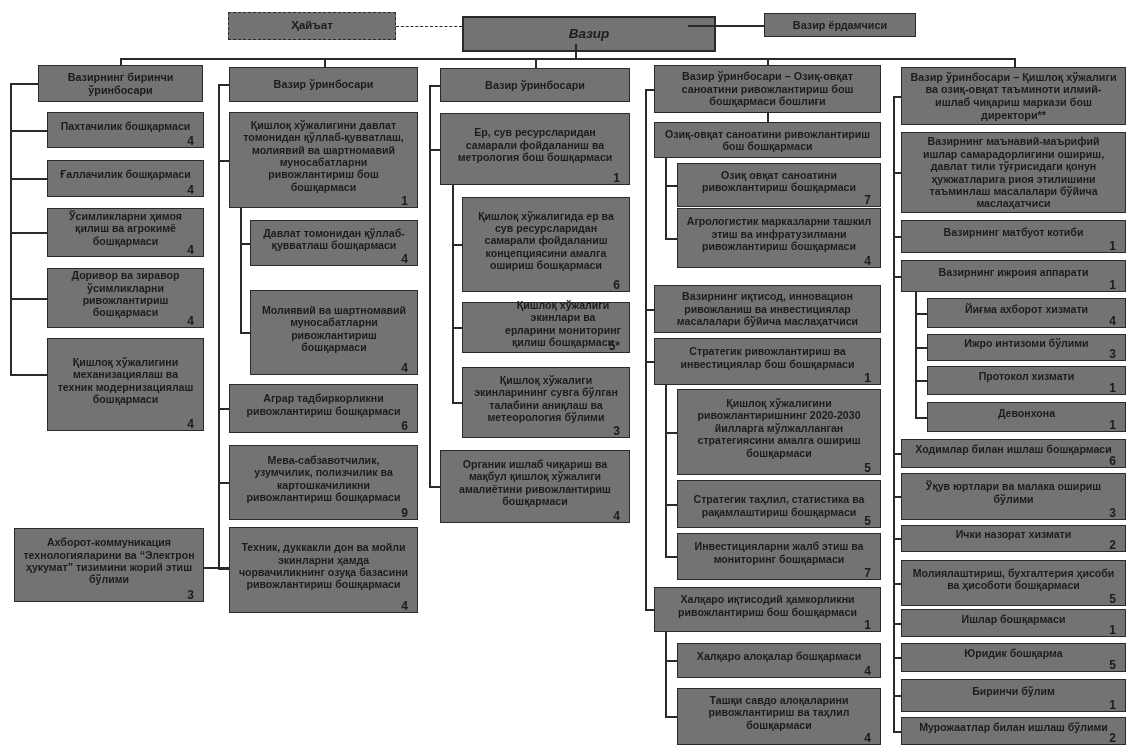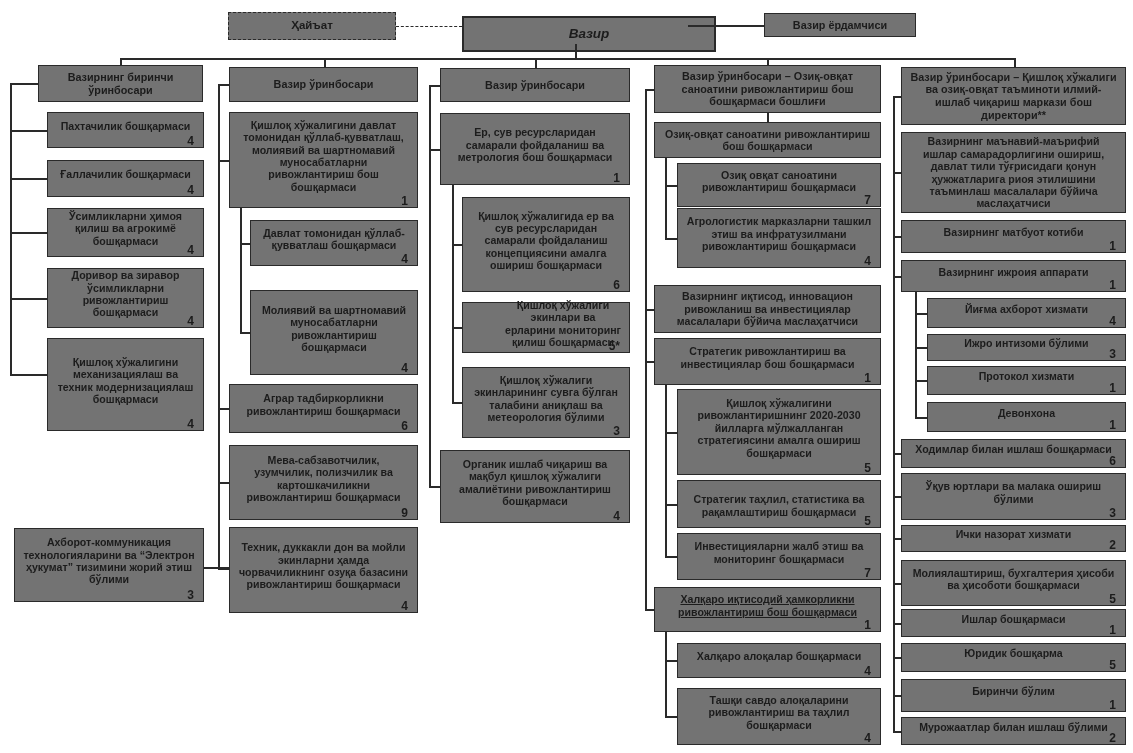--- a/index.html
+++ b/index.html
@@ -225,21 +225,21 @@
       <span class="cnt">5</span>
     </div>
     <div class="box has-count" style="left: 677px; top: 480px; width: 204px; height: 48px; align-items: flex-end;">
       <span class="lbl">Стратегик таҳлил, статистика ва рақамлаштириш бошқармаси</span>
       <span class="cnt">5</span>
     </div>
     <div class="box has-count" style="left: 677px; top: 533px; width: 204px; height: 47px;">
       <span class="lbl">Инвестицияларни жалб этиш ва мониторинг бошқармаси</span>
       <span class="cnt">7</span>
     </div>
-    <div class="box has-count" style="left: 654px; top: 587px; width: 227px; height: 45px; text-decoration: underline;">
+    <div class="box has-count" style="left: 654px; top: 587px; width: 227px; height: 45px;">
       <span class="lbl">Халқаро иқтисодий ҳамкорликни ривожлантириш бош бошқармаси</span>
       <span class="cnt">1</span>
     </div>
     <div class="box has-count" style="left: 677px; top: 643px; width: 204px; height: 35px;">
       <span class="lbl">Халқаро алоқалар бошқармаси</span>
       <span class="cnt">4</span>
     </div>
     <div class="box has-count" style="left: 677px; top: 688px; width: 204px; height: 57px;">
       <span class="lbl">Ташқи савдо алоқаларини ривожлантириш ва таҳлил бошқармаси</span>
       <span class="cnt">4</span>

